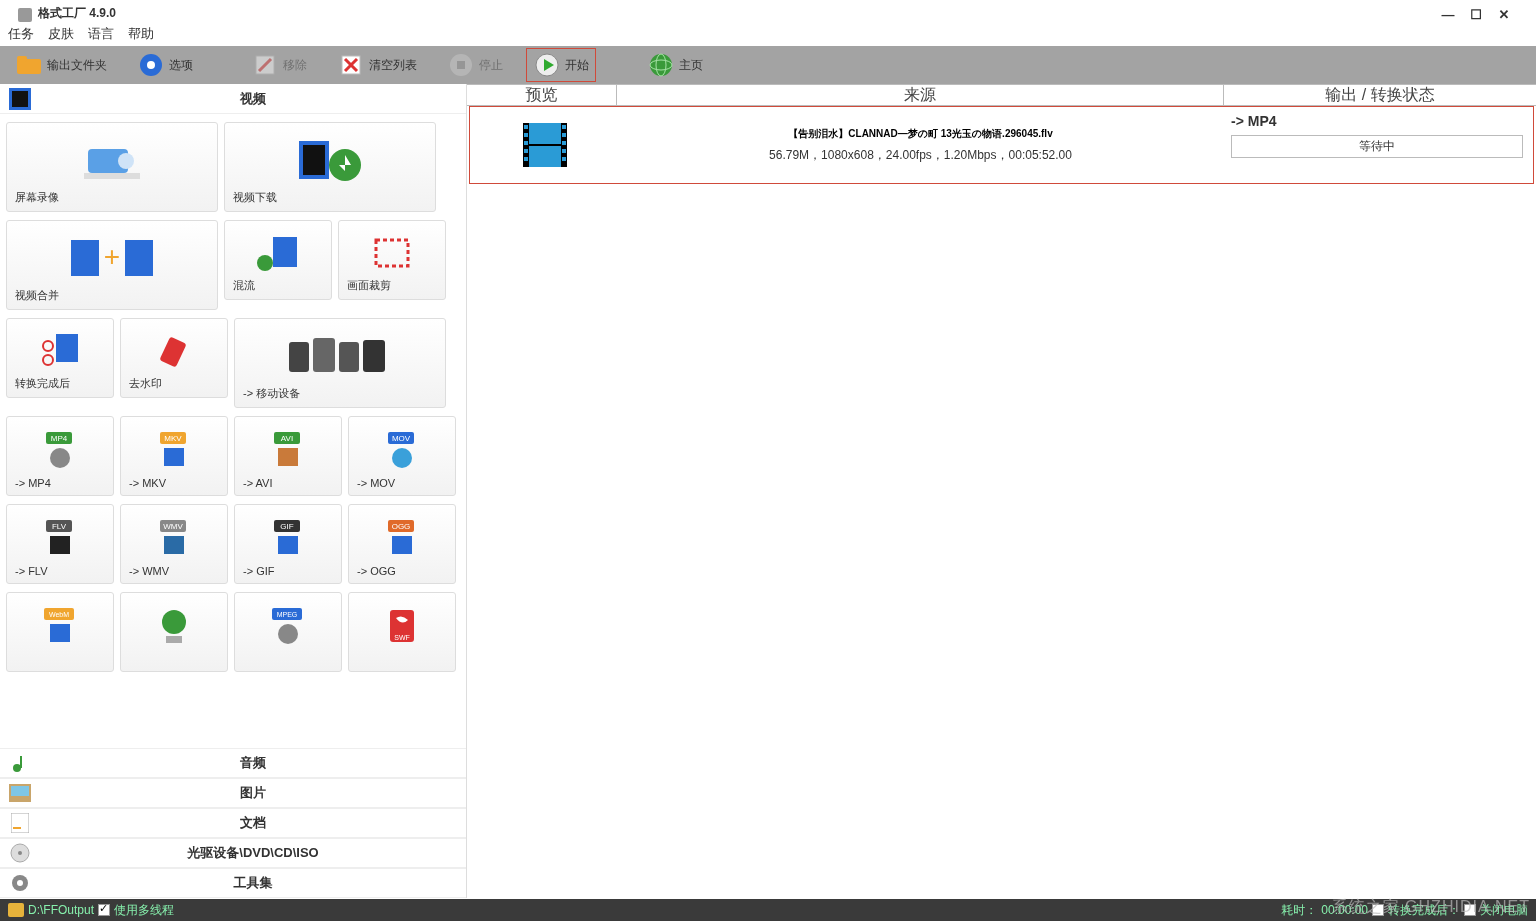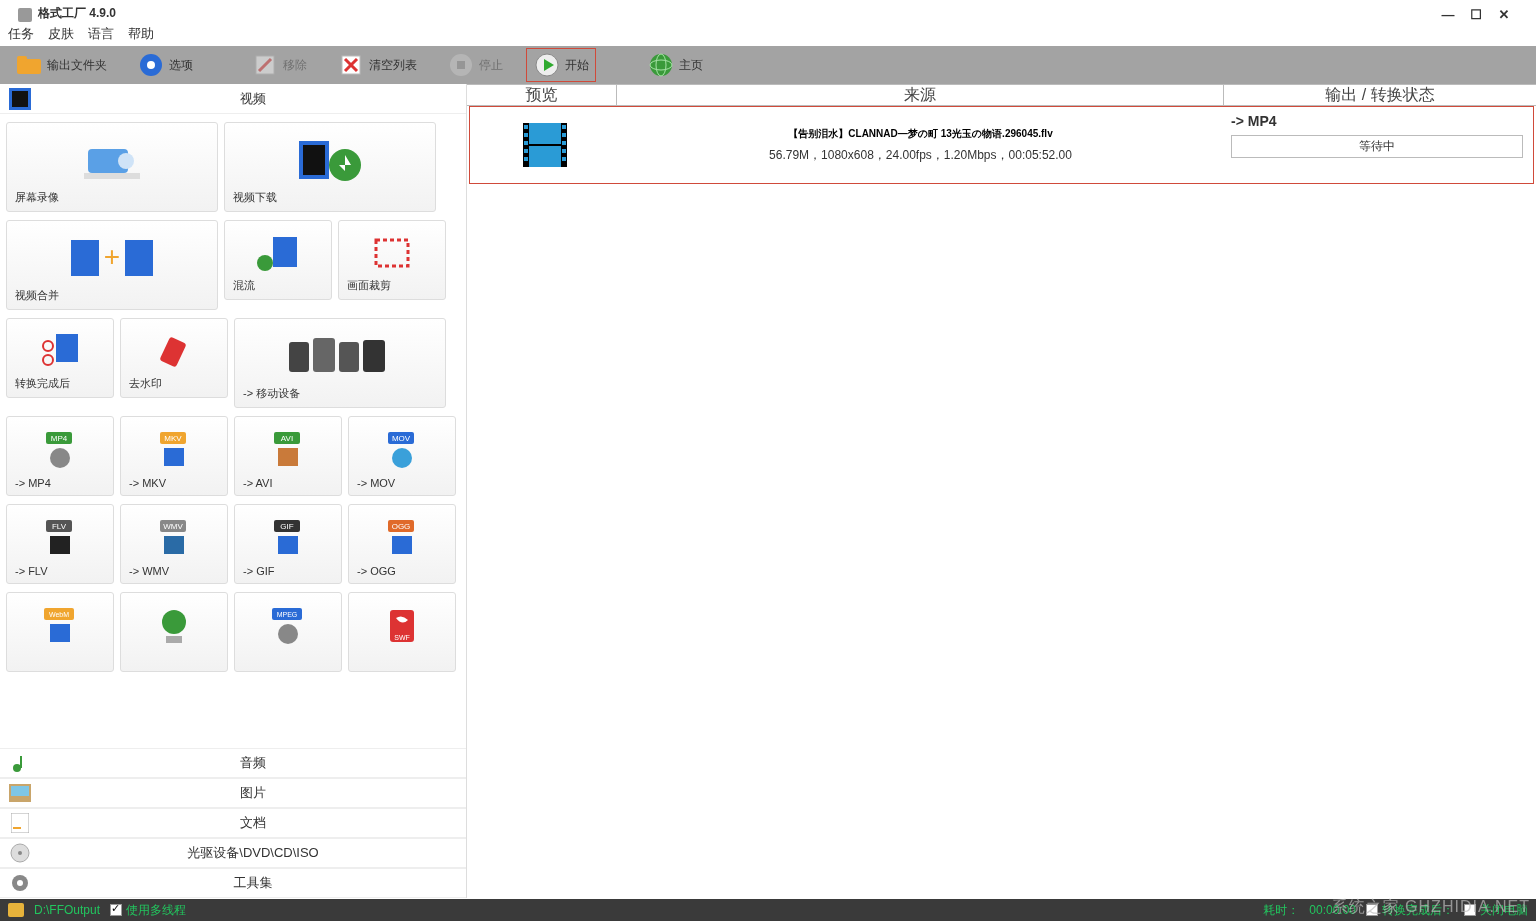--- a/index.html
+++ b/index.html
@@ -19,21 +19,21 @@
 .tbtn .ic { width:28px; height:28px; display:flex; align-items:center; justify-content:center; font-size:20px;}
 .tbtn .lbl { font-size:12px;}
 .tbtn.disabled { opacity:.45; }
 
 .main { display:flex; height:814px;}
 .left { width:467px; border-right:1px solid #ddd; display:flex; flex-direction:column;}
 .right { flex:1; display:flex; flex-direction:column;}
 
 .cat-header { height:30px; display:flex; align-items:center; border-bottom:1px solid #eee; cursor:pointer;}
 .cat-header .ci { width:40px; display:flex; align-items:center; justify-content:center;}
-.cat-header .cl { flex:1; text-align:center; font-size:13px;}
+.cat-header .cl { flex:1; text-align:center; font-size:13px;font-weight:bold;}
 .video-grid { flex:1; overflow:auto; padding:8px 6px; background:#fff;}
 .row { display:flex; gap:6px; margin-bottom:8px;}
 .tile { border:1px solid #ddd; background:linear-gradient(#fff,#f2f2f2); border-radius:3px; display:flex; flex-direction:column; align-items:center; justify-content:flex-end; padding:6px 4px 6px; cursor:pointer;}
 .tile.w2 { width:212px; height:90px;}
 .tile.w1 { width:108px; height:80px;}
 .tile .ticon { flex:1; display:flex; align-items:center; justify-content:center;}
 .tile .tlabel { font-size:11px; color:#333; align-self:flex-start; padding-left:4px;}
 .tile.w1 .tlabel { align-self:flex-start;}
 
 .cats { }
@@ -47,21 +47,21 @@
 
 .taskrow { display:flex; border:1px solid #d04a3a; margin:0 2px; min-height:78px;}
 .taskrow .c1 { width:150px; display:flex; align-items:center; justify-content:center;}
 .taskrow .c2 { flex:1; display:flex; flex-direction:column; align-items:center; justify-content:center; padding:6px;}
 .taskrow .c3 { width:312px; display:flex; flex-direction:column; align-items:center; justify-content:flex-start; padding:6px 10px;}
 .taskrow .fname { font-size:10px; font-weight:700; color:#000;}
 .taskrow .fmeta { font-size:12px; color:#333; margin-top:6px;}
 .taskrow .outfmt { font-size:14px; font-weight:700; align-self:flex-start;}
 .statusbox { margin-top:6px; border:1px solid #bbb; width:100%; text-align:center; padding:2px 0; font-size:12px;}
 
-.statusbar { position:absolute; bottom:0; left:0; right:0; height:22px; background:#3a3a3a; color:#22c55e; display:flex; align-items:center; padding:0 8px; font-size:12px; gap:10px;}
+.statusbar { position:absolute; bottom:0; left:0; right:0; height:22px; background:#3a3a3a; color:#86efac; display:flex; align-items:center; padding:0 8px; font-size:12px; gap:4px;}
 .statusbar .folder-ic { width:16px; height:14px; background:#e7b33b; border-radius:2px;}
 .statusbar .spacer { flex:1;}
 .chk { width:12px; height:12px; border:1px solid #999; display:inline-block; vertical-align:middle; margin-right:4px; background:#fff; position:relative;}
 .chk.checked::after { content:"✓"; position:absolute; top:-3px; left:0; font-size:11px; color:#000;}
 
 svg { display:block;}
 .film { width:44px; height:44px;}
 .film-sm { width:22px; height:22px;}
 
 .watermark { position:absolute; right:6px; bottom:3px; color:#bbb; font-size:16px; letter-spacing:1px; font-weight:300; opacity:.7; pointer-events:none;}

